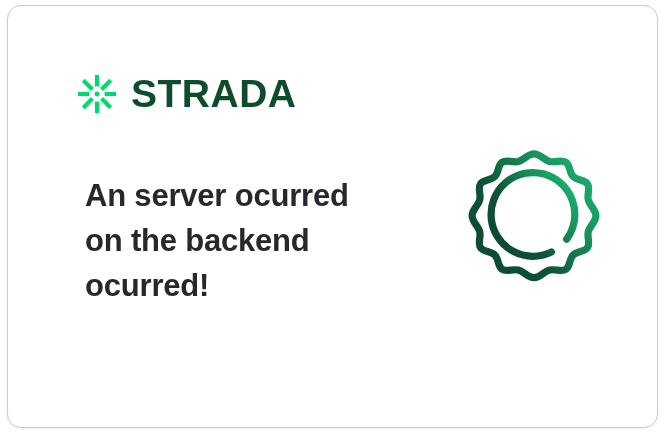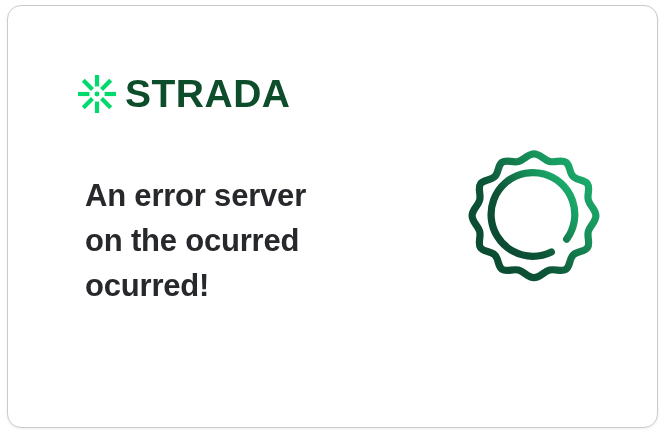--- a/index.html
+++ b/index.html
@@ -38,21 +38,21 @@
     overflow: hidden;
   }
 
   
   .brand {
     position: absolute;
     left: 70px;
     top: 68px;
     display: flex;
     align-items: center;
-    gap: 9px;
+    gap: 15px;
   }
   .brand-mark {
     width: 38px;
     height: 38px;
     display: block;
     flex: 0 0 auto;
   }
   .brand-wordmark {
     font-family: "Liberation Sans", sans-serif;
     font-size: 39px;
@@ -111,22 +111,22 @@
           <rect x="44.5" y="67" width="11" height="34" transform="rotate(-45 50 50)"></rect>
 
           <circle cx="50" cy="50" r="6.5"></circle>
         </g>
       </svg>
 
       <span class="brand-wordmark">STRADA</span>
     </div>
 
     <div class="message">
-      <span class="message-line">An error server</span>
-      <span class="message-line">on the ocurred</span>
+      <span class="message-line">An server ocurred</span>
+      <span class="message-line">on the backend</span>
       <span class="message-line">ocurred!</span>
     </div>
 
     <div class="gear-wrap">
       <svg class="gear-svg" viewBox="0 0 200 200" aria-hidden="true">
         <defs>
           <linearGradient id="gearGrad" x1="0.05" y1="0.85" x2="0.98" y2="0.18">
             <stop offset="0" stop-color="#0A4A31"></stop>
             <stop offset="0.35" stop-color="#0D5437"></stop>
             <stop offset="0.72" stop-color="#178F59"></stop>

